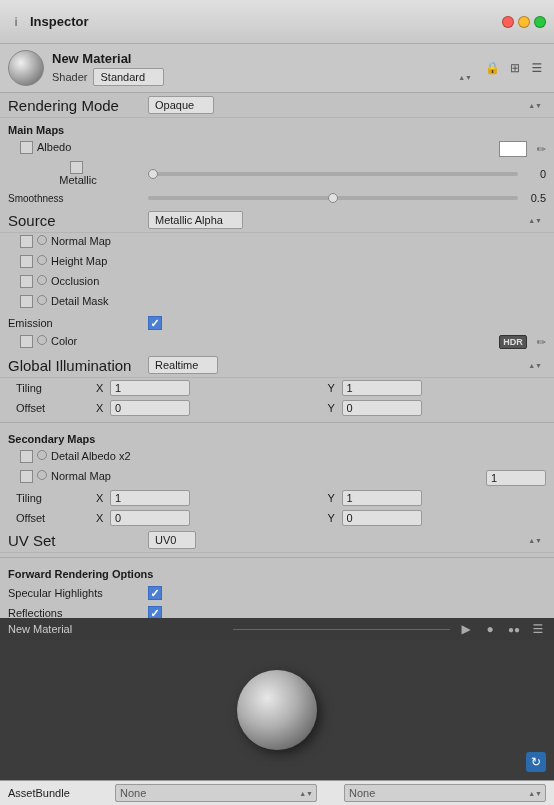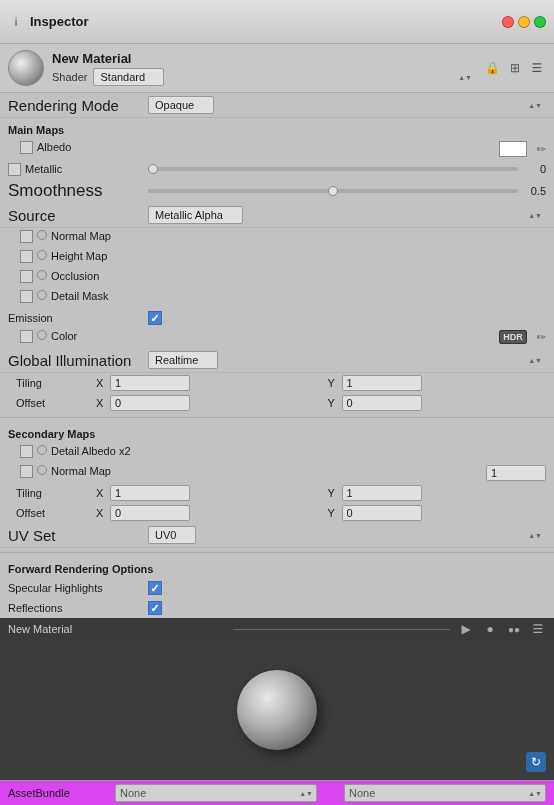--- a/index.html
+++ b/index.html
@@ -221,21 +221,21 @@
 
     
     .slider-row {
       display: flex;
       align-items: center;
       padding: 2px 8px;
       min-height: 20px;
     }
     .slider-label {
       width: 140px;
-      font-size: 17px;
+      font-size: 10px;
       color: #1a1a1a;
     }
     .slider-value {
       width: 28px;
       text-align: right;
       font-size: 11px;
       color: #1a1a1a;
     }
 
     
@@ -374,21 +374,21 @@
     }
     .preview-corner-icon::after {
       content: '↻';
       color: white;
       font-size: 12px;
     }
 
     
     .asset-bundle-bar {
       height: 24px;
-      background: #d946ef;
+      background: #e5e5e5;
       display: flex;
       align-items: center;
       padding: 12px 8px;
       gap: 8px;
       border-top: 1px solid #999;
     }
     .asset-label {
       font-size: 11px;
       color: #1a1a1a;
       width: 80px;
@@ -505,21 +505,21 @@
     <div class="prop-row prop-indent-1">
       <div class="unity-checkbox"></div>
       <span class="prop-label">Albedo</span>
       <div style="flex:1;display:flex;align-items:center;justify-content:flex-end;gap:4px;">
         <div class="color-swatch"></div>
         <span class="pencil-icon">✏</span>
       </div>
     </div>
 
     <div class="slider-row">
-      <div style="display:flex;align-items:center;width:140px;">
+      <div style="display:flex;align-items:center;width:140px;flex-direction:column;">
         <div class="unity-checkbox"></div>
         <span class="prop-label">Metallic</span>
       </div>
       <input type="range" min="0" max="1" step="0.01" value="0" style="flex: 1 1 0%;">
       <span class="slider-value">0</span>
     </div>
 
     <div class="slider-row">
       <span class="slider-label">Smoothness</span>
       <input type="range" min="0" max="1" step="0.01" value="0.5" style="flex: 1 1 0%;">

